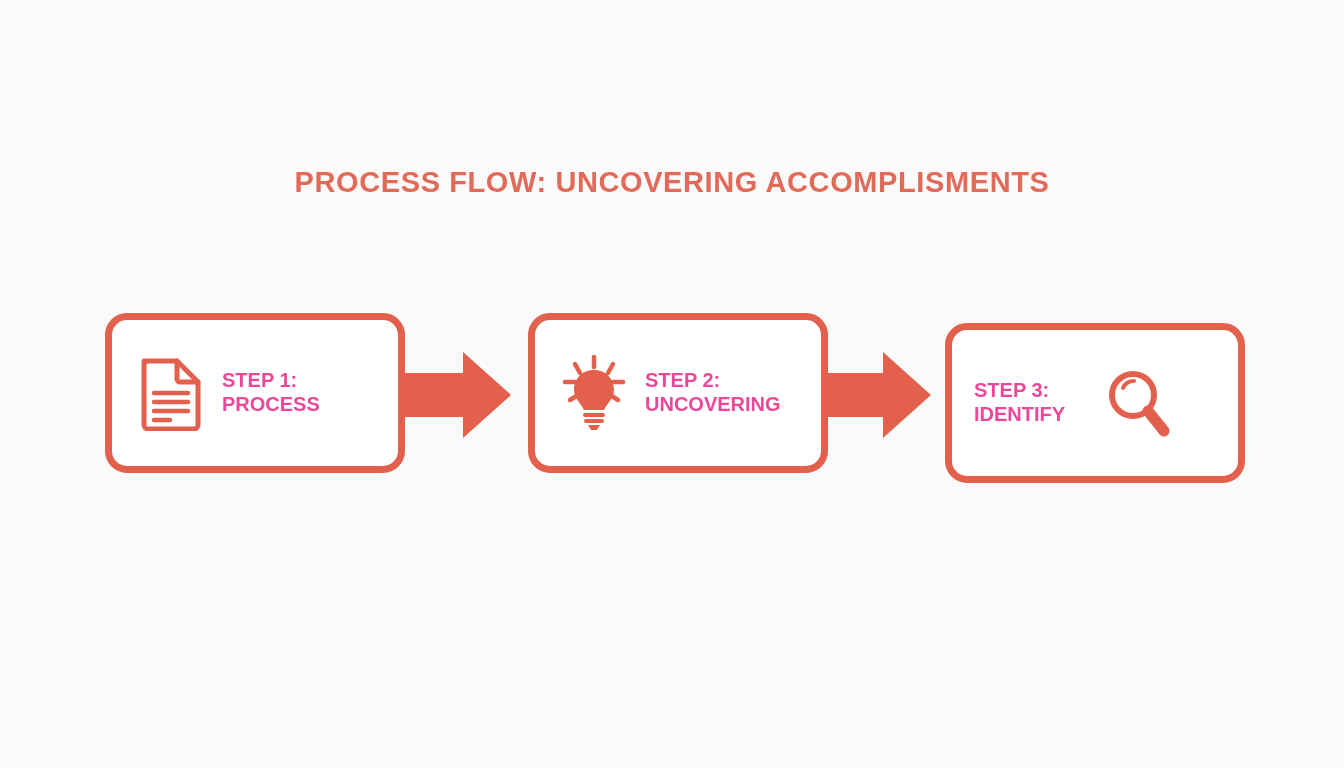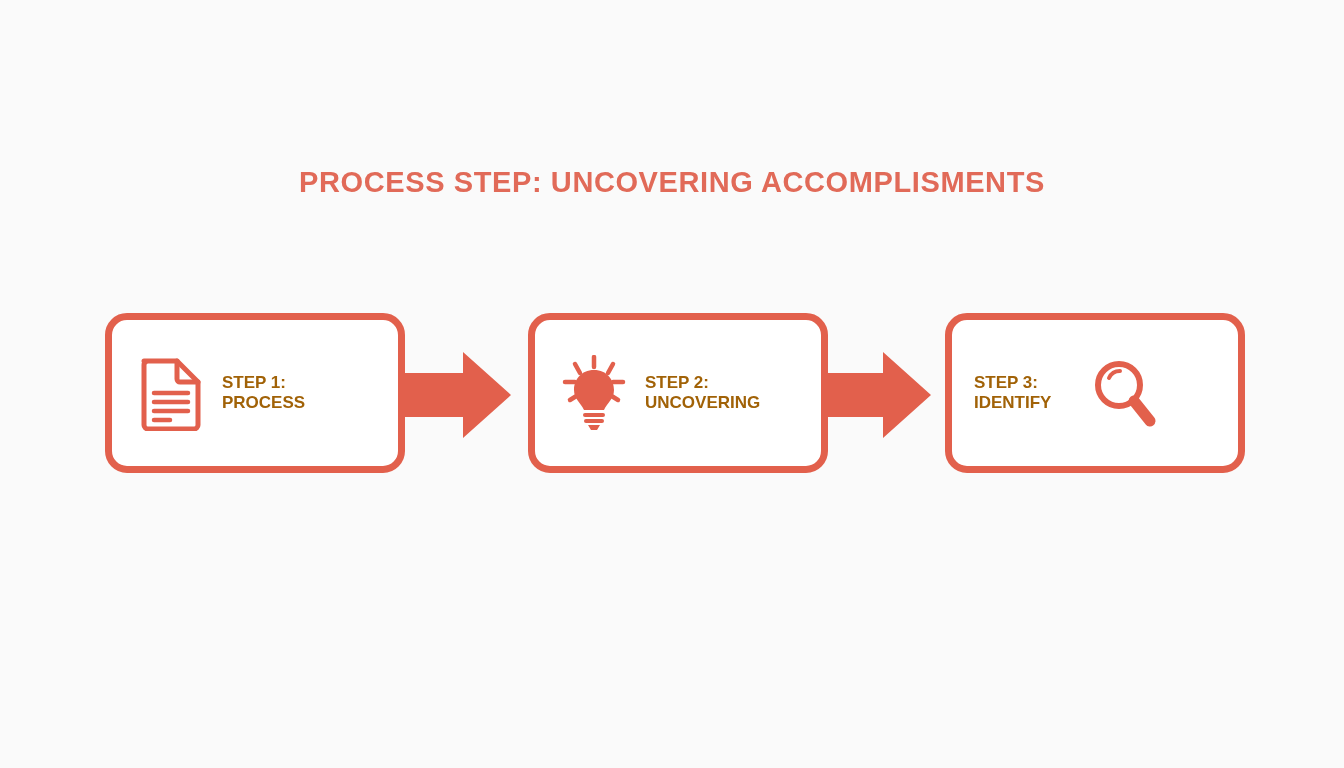--- a/index.html
+++ b/index.html
@@ -76,44 +76,44 @@
   }
 
   .step-icon {
     flex: 0 0 auto;
     width: 66px;
     height: 76px;
     display: block;
   }
 
   .step-label {
-    font-size: 17px;
+    font-size: 20px;
     font-weight: bold;
-    color: #a16207;
+    color: #ec4899;
     line-height: 1.18;
     white-space: nowrap;
   }
 
   
   .flow-arrow {
     position: absolute;
     top: 39px;
     width: 106px;
     height: 86px;
   }
 
   
   .nowrap { white-space: nowrap; }
 </style>
 </head>
 <body>
 
 <div id="canvas">
 
-  <div id="title">PROCESS STEP: UNCOVERING ACCOMPLISMENTS</div>
+  <div id="title">PROCESS FLOW: UNCOVERING ACCOMPLISMENTS</div>
 
   <div id="flow">
 
     <div class="step-box" style="left:105px;">
       <div class="step-inner">
         <span class="step-icon">
           <svg viewBox="0 0 66 76" width="66" height="76" xmlns="http://www.w3.org/2000/svg">
             <path d="M6 6 h33 l21 21 v43 a4 4 0 0 1 -4 4 h-46 a4 4 0 0 1 -4 -4 v-60 a4 4 0 0 1 4 -4 z" fill="none" stroke="#e2604c" stroke-width="5" stroke-linejoin="round"></path>
             <path d="M39 6 v18 a3 3 0 0 0 3 3 h18" fill="none" stroke="#e2604c" stroke-width="5" stroke-linejoin="round" stroke-linecap="round"></path>
             <line x1="16" y1="38" x2="50" y2="38" stroke="#e2604c" stroke-width="4.5" stroke-linecap="round"></line>
@@ -162,21 +162,21 @@
         </span>
       </div>
     </div>
 
     <div class="flow-arrow" style="left:825px;">
       <svg viewBox="0 0 106 86" width="106" height="86" xmlns="http://www.w3.org/2000/svg">
         <path d="M0 21 H58 V0 L106 43 L58 86 V65 H0 Z" fill="#e2604c"></path>
       </svg>
     </div>
 
-    <div class="step-box icon-right" style="left:945px;">
+    <div class="step-box icon-right" style="left:945px;margin-top:10px;">
       <div class="step-inner">
         <span class="step-label">
           <span class="nowrap">STEP 3:</span><br>
           <span class="nowrap">IDENTIFY</span>
         </span>
         <span class="step-icon">
           <svg viewBox="0 0 66 76" width="66" height="76" xmlns="http://www.w3.org/2000/svg">
             <circle cx="28" cy="30" r="21" fill="none" stroke="#e2604c" stroke-width="6"></circle>
             <path d="M18 23 a12 12 0 0 1 11 -7" fill="none" stroke="#e2604c" stroke-width="4" stroke-linecap="round"></path>
             <line x1="43" y1="46" x2="59" y2="66" stroke="#e2604c" stroke-width="11" stroke-linecap="round"></line>

